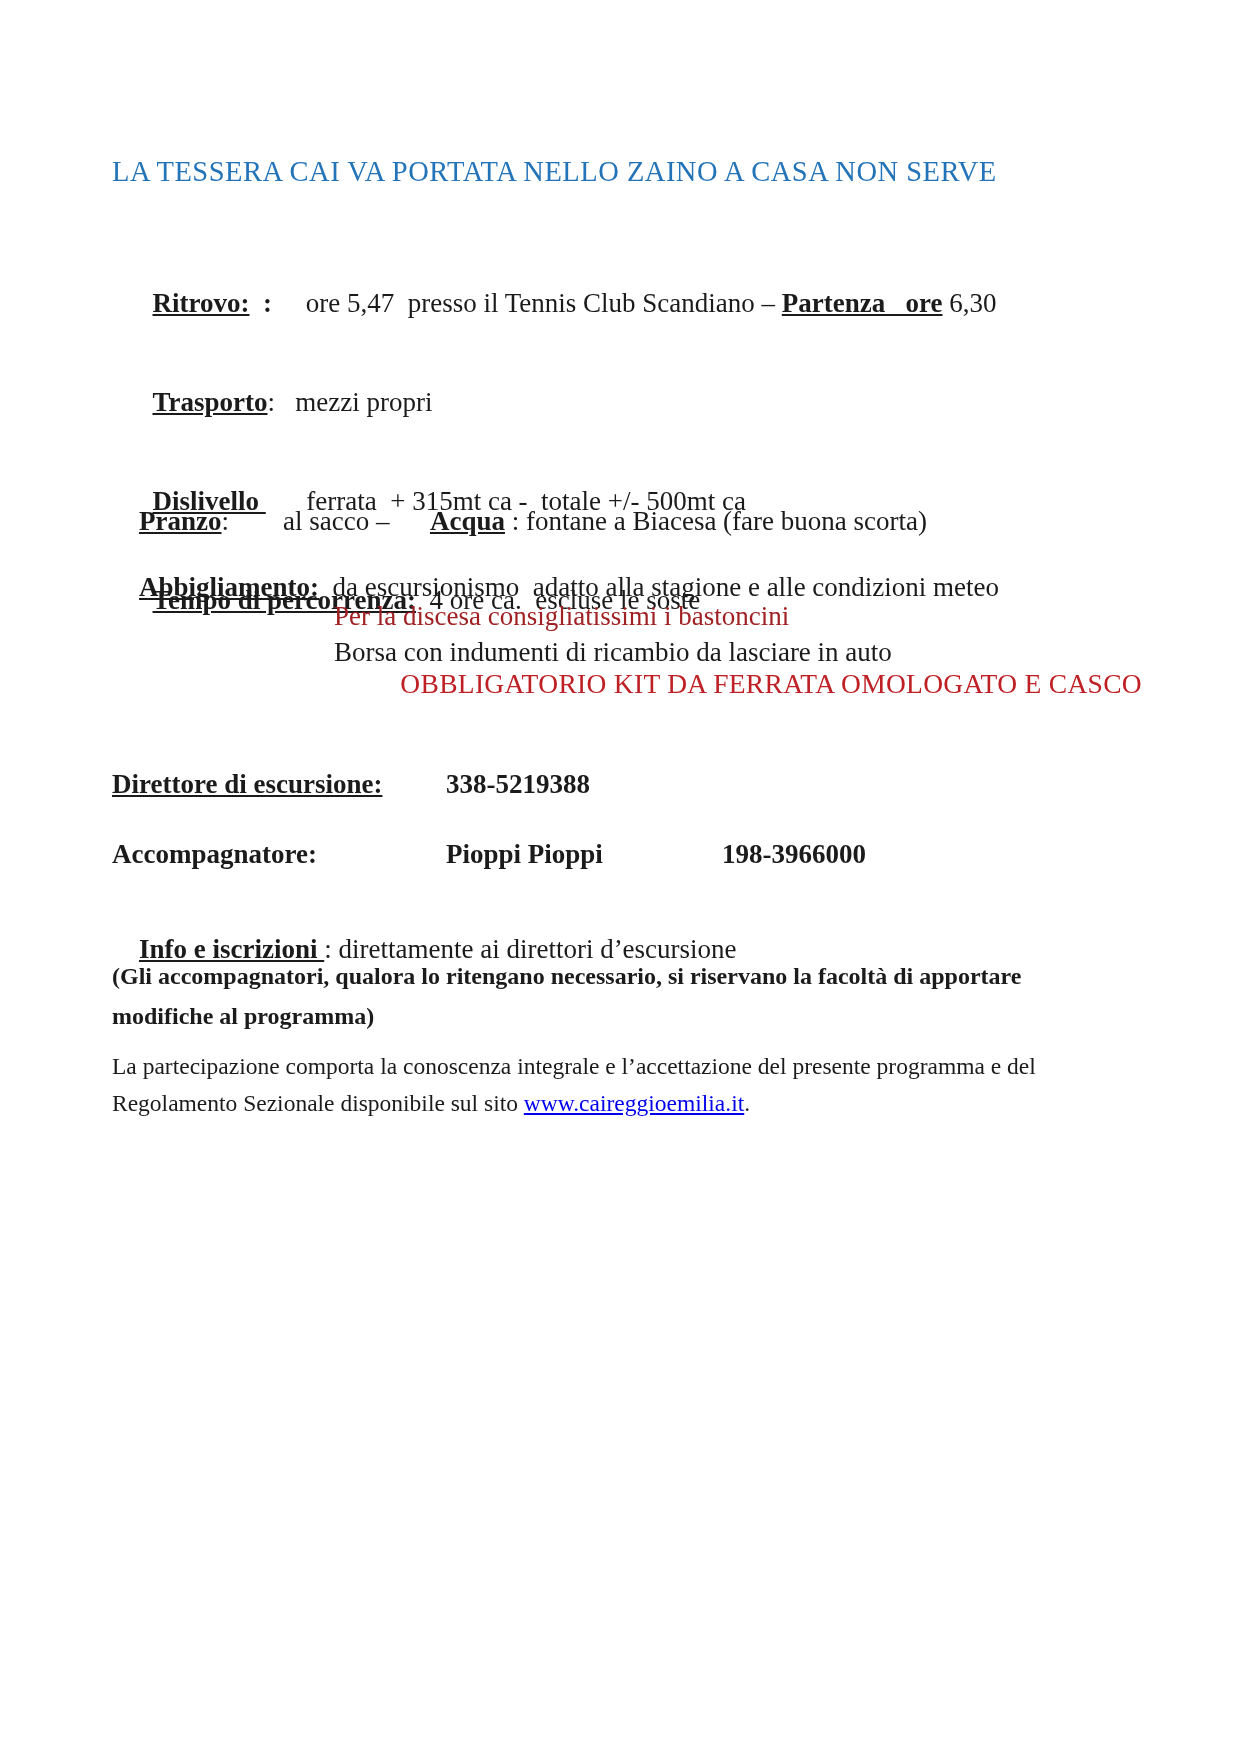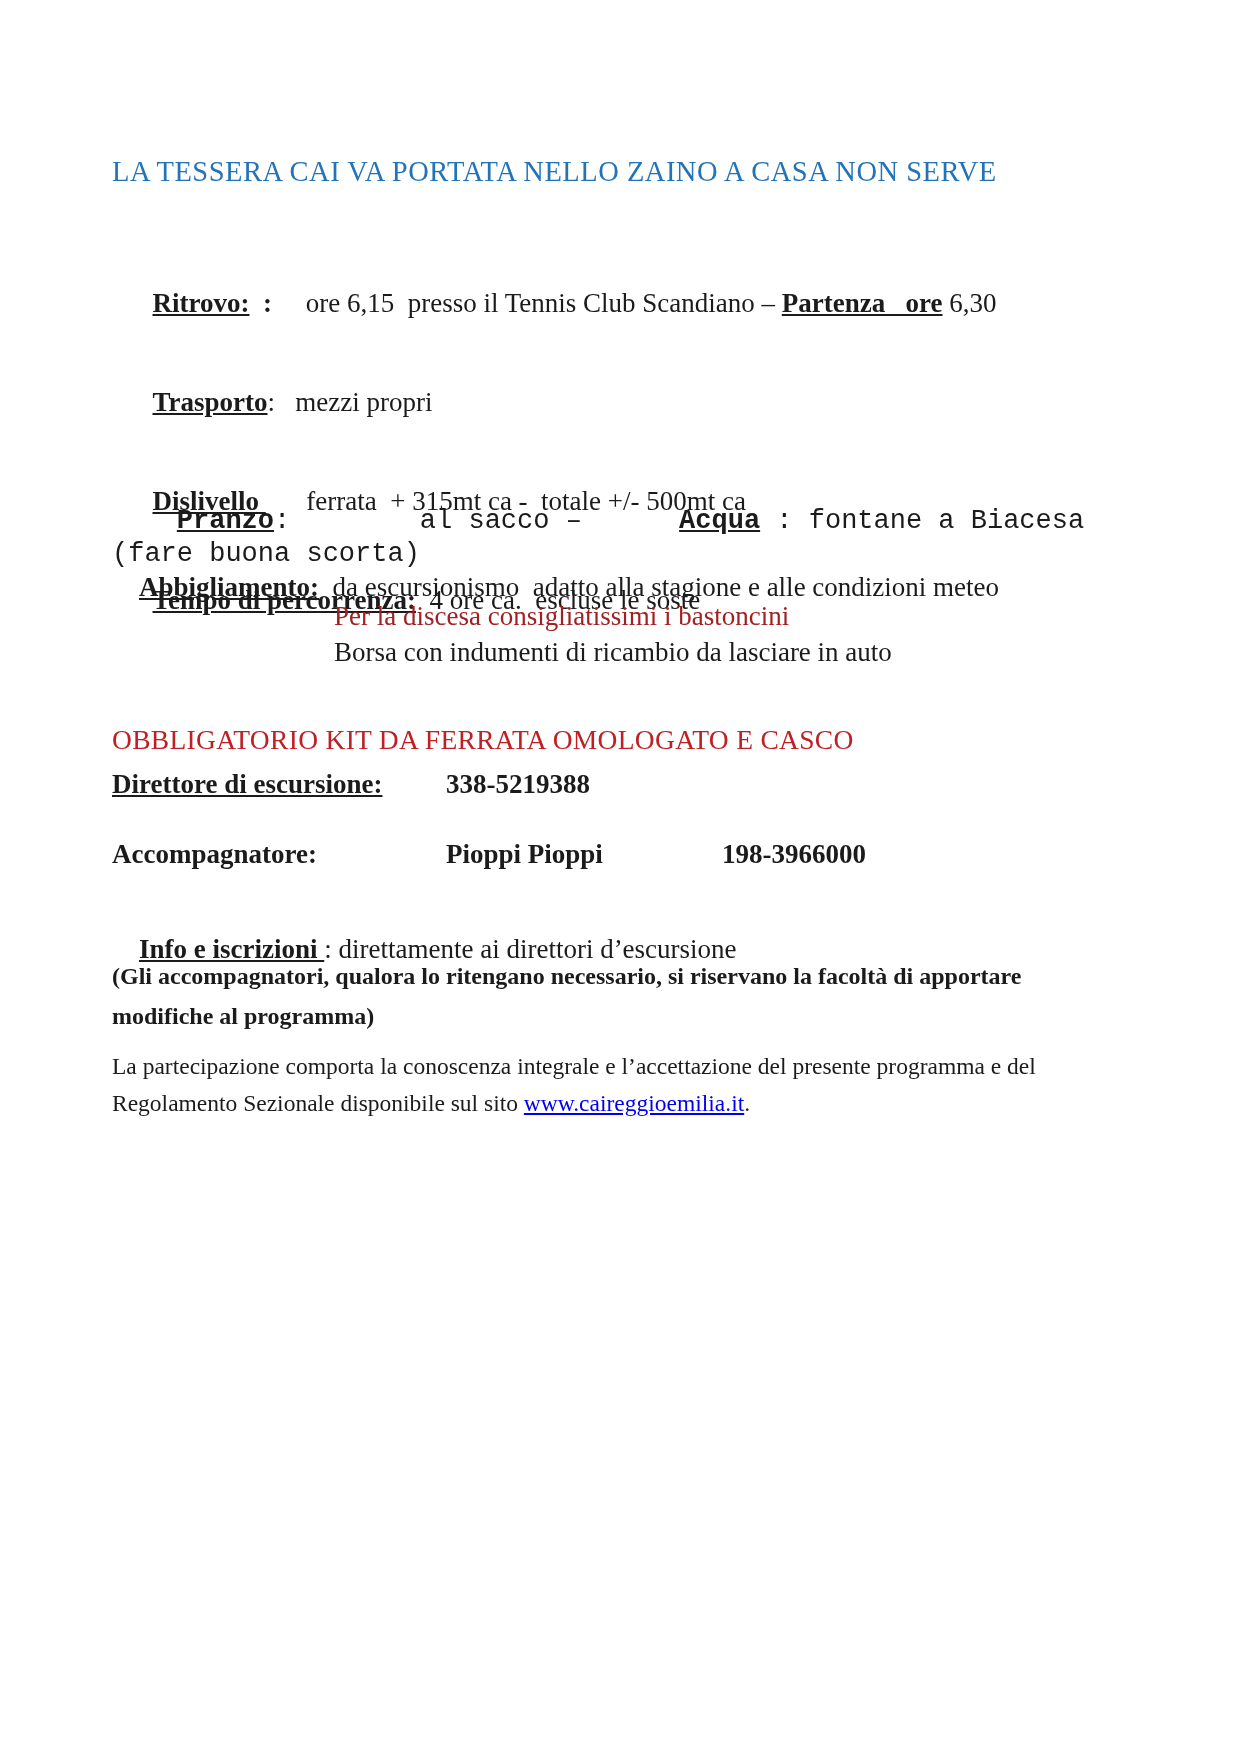--- a/index.html
+++ b/index.html
@@ -17,28 +17,28 @@
   .bu { font-weight:bold; text-decoration:underline; }
   .b  { font-weight:bold; }
   .title {
     top:156px;
     font-size:28.5px;
     letter-spacing:0.5px;
     color:var(--title-blue);
     white-space:pre;
   }
   .details { top:254px; }
-  .pranzo-line { top:472px;font-family:Liberation Mono, monospace; }
+  .pranzo-line { top:472px; }
   .abbigliamento-line { top:538px; }
   .indent-notes { top:598px; padding-left:222px; }
   .indent-notes .line { line-height:36px; }
   .warning-red { color:var(--warning-red); }
   .mandatory {
-    top:724px;
-    text-align:left;
+    top:668px;
+    text-align:right;
     font-size:27.5px;
     letter-spacing:0.3px;
     color:var(--mandatory-red);
     white-space:pre;
   }
   .contact-row { display:flex; }
   .contact-row .role { width:334px; flex:none; }
   .contact-row .name { width:276px; flex:none; }
   .contact1 { top:768px; }
   .contact2 { top:838px;align-items:center; }
@@ -62,21 +62,21 @@
 </style>
 </head>
 <body>
 
 <div class="page">
 
   <div class="content title">LA TESSERA CAI VA PORTATA NELLO ZAINO A CASA NON SERVE</div>
 
   <div class="content details">
     <div class="line">
-      <span class="bu">Ritrovo:</span><span class="b">  :</span><span>     ore 6,15  presso il Tennis Club Scandiano – </span><span class="bu">Partenza   ore</span><span> 6,30</span>
+      <span class="bu">Ritrovo:</span><span class="b">  :</span><span>     ore 5,47  presso il Tennis Club Scandiano – </span><span class="bu">Partenza   ore</span><span> 6,30</span>
     </div>
     <div class="line">
       <span class="bu">Trasporto</span><span>:</span><span>   mezzi propri</span>
     </div>
     <div class="line">
       <span class="bu">Dislivello </span><span>      ferrata  + 315mt ca -  totale +/- 500mt ca</span>
     </div>
     <div class="line">
       <span class="bu">Tempo di percorrenza:</span><span>  4 ore ca.  escluse le soste</span>
     </div>

